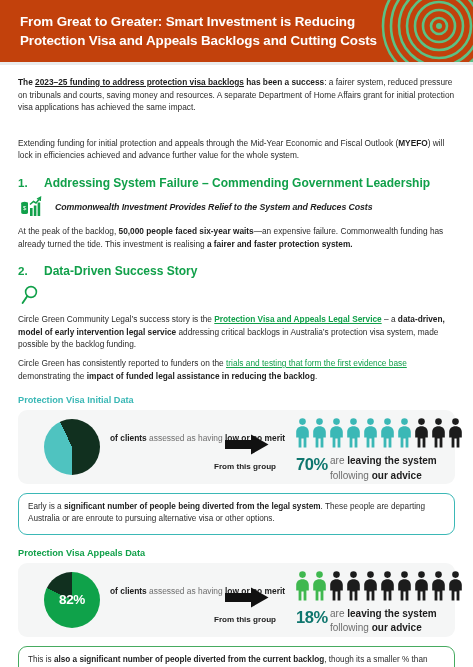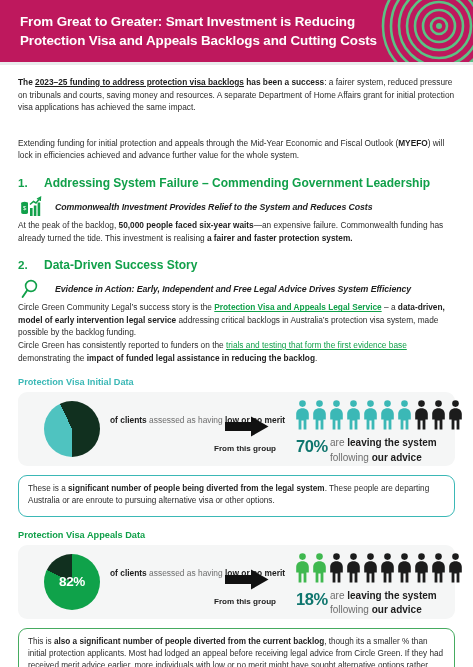--- a/index.html
+++ b/index.html
@@ -9,21 +9,21 @@
     background: #ffffff;
     font-family: "Liberation Sans", sans-serif;
     overflow: hidden;
   }
   .page { position: relative; width: 473px; height: 667px; background:#fff; }
 
   
   .header {
     position: relative;
     height: 62px;
-    background: #be185d;
+    background: #c2410c;
     overflow: hidden;
   }
   .header-rings {
     position: absolute;
     right: -26px;
     top: -34px;
     width: 120px;
     height: 120px;
     pointer-events: none;
   }
@@ -85,20 +85,21 @@
     font-size: 8.8px;
     font-weight: bold;
     font-style: italic;
     color: #1f1f1f;
     letter-spacing: -0.1px;
   }
   .sec-body {
     font-size: 8.3px;
     line-height: 1.52;
     color: #2b2b2b;
+    margin-top: 6px;
   }
   .sec-body.tight { }
   a.lnk {
     color: #11a04a;
     font-weight: bold;
     text-decoration: underline;
   }
   a.lnk.thin { font-weight: normal; }
 
   
@@ -256,21 +257,20 @@
       <span class="sec-num">2.</span>
       <span class="sec-title">Data-Driven Success Story</span>
     </div>
     <div class="sec-sub">
       <span class="sec-sub-icon">
         <svg width="22" height="22" viewBox="0 0 22 22">
           <circle cx="11" cy="8" r="5.4" fill="none" stroke="#11a04a" stroke-width="1.6"></circle>
           <line x1="7.2" y1="12.2" x2="2.6" y2="19" stroke="#11a04a" stroke-width="1.9" stroke-linecap="round"></line>
         </svg>
       </span>
-      <span class="sec-sub-text">Evidence in Action: Early, Independent and Free Legal Advice Drives System Efficiency</span>
     </div>
     <p class="sec-body"><span>Circle Green Community Legal’s success story is the </span><a class="lnk" href="#">Protection Visa and Appeals Legal Service</a><span> – a </span><b>data-driven, model of early intervention legal service</b><span> addressing critical backlogs in Australia’s protection visa system, made possible by the backlog funding.</span></p>
     <p class="sec-body tight"><span>Circle Green has consistently reported to funders on the </span><a class="lnk thin" href="#">trials and testing that form the first evidence base</a><span> demonstrating the </span><b>impact of funded legal assistance in reducing the backlog</b><span>.</span></p>
 
     <div class="data-label teal">Protection Visa Initial Data</div>
     <div class="stat-card">
       <div class="pie" style="background: conic-gradient(from 180deg, #4fc3c0 0 43%, #11301f 43% 100%);"></div>
       <div class="pie-cap"><b>of clients</b><span> assessed as having </span><b>low or no merit</b></div>
 
       <svg class="arrow" viewBox="0 0 44 21">
@@ -318,21 +318,21 @@
           <svg width="15" height="30" viewBox="0 0 15 30">
             <circle cx="7.5" cy="3.6" r="3.3" fill="#1c1c1c"></circle>
             <path d="M7.5 8.2 C3.6 8.2 1.2 10.6 1.2 14 V19.4 H3.6 V29.5 H6.4 V20.6 H8.6 V29.5 H11.4 V19.4 H13.8 V14 C13.8 10.6 11.4 8.2 7.5 8.2 Z" fill="#1c1c1c"></path>
           </svg>
         </div>
 
       <div class="pct-big">70%</div>
       <div class="pct-cap"><span>are </span><b>leaving the system</b><span> following </span><b>our advice</b></div>
     </div>
 
-    <div class="callout teal"><span>These is a </span><b>significant number of people being diverted from the legal system</b><span>. These people are departing Australia or are enroute to pursuing alternative visa or other options.</span></div>
+    <div class="callout teal"><span>Early is a </span><b>significant number of people being diverted from the legal system</b><span>. These people are departing Australia or are enroute to pursuing alternative visa or other options.</span></div>
 
     <div class="data-label green">Protection Visa Appeals Data</div>
     <div class="stat-card">
       <div class="pie" style="background: conic-gradient(from 0deg, #0fa24a 0 82%, #11301f 82% 100%);"></div>
       <div class="pie-label">82%</div>
       <div class="pie-cap"><b>of clients</b><span> assessed as having </span><b>low or no merit</b></div>
 
       <svg class="arrow" viewBox="0 0 44 21">
         <path d="M0 6 H26 V0.5 L43.5 10.5 L26 20.5 V15 H0 Z" fill="#111111"></path>
       </svg>

